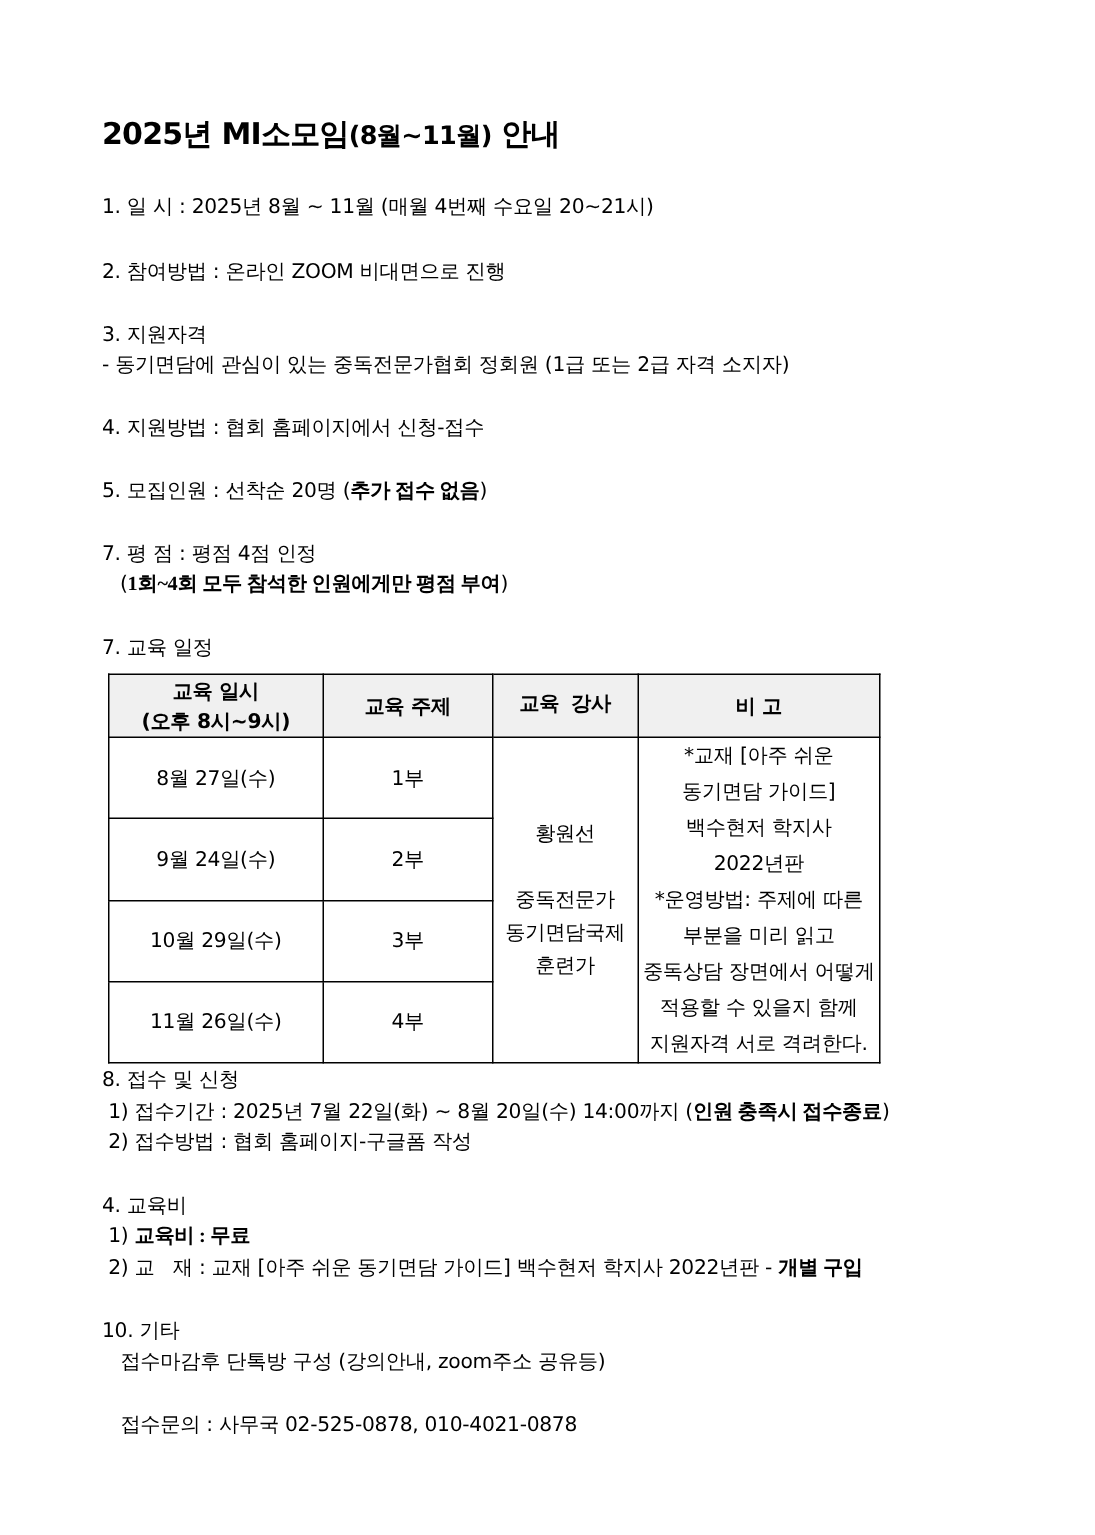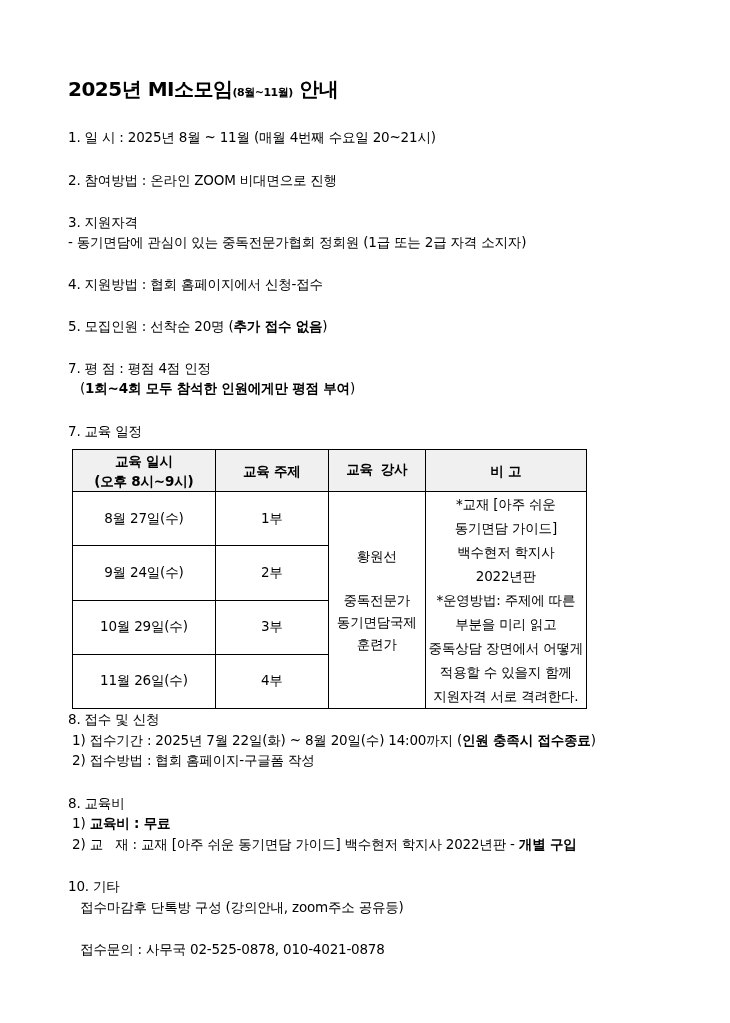--- a/index.html
+++ b/index.html
@@ -3,22 +3,22 @@
   <meta charset="utf-8">
   <style>
     html, body { margin:0; padding:0; background:#ffffff; }
     body {
       width:730px; height:1023px; position:relative; overflow:hidden;
       font-family: "DejaVu Sans", "Liberation Sans", sans-serif;
       color:#000;
     }
     .line { position:absolute; left:68px; font-size:13.5px; white-space:nowrap; letter-spacing:-0.2px;text-align:center; }
     .title { position:absolute; left:68px; top:76px; font-size:20px; font-weight:bold; white-space:nowrap; letter-spacing:-0.5px; }
-    .title .small { font-size:11px; }
-    b { font-weight:bold; }
+    .title .small { font-size:17px; }
+    b { font-weight:bold;font-family:Liberation Serif, serif; }
     table.sched {
       position:absolute; left:72px; top:449px; width:515px;
       border-collapse:collapse; font-size:13.5px; letter-spacing:-0.2px;
     }
     table.sched td, table.sched th {
       border:1px solid #000; text-align:center; vertical-align:middle; padding:0;
     }
     table.sched th { background:#f0f0f0; font-weight:bold; height:41px; line-height:20px; }
     table.sched td { height:48px; }
     table.sched td.notes { line-height:24px; }
@@ -83,19 +83,19 @@
     <td>11월 26일(수)</td>
     <td>4부</td>
   </tr>
 </tbody>
   </table>
 
 <div class="line" style="top:711px">8. 접수 및 신청</div>
 <div class="line" style="top:732px; white-space:pre"><span> 1) 접수기간 : 2025년 7월 22일(화) ~ 8월 20일(수) 14:00까지 (</span><b>인원 충족시 접수종료</b><span>)</span></div>
 <div class="line" style="top:752px; white-space:pre"> 2) 접수방법 : 협회 홈페이지-구글폼 작성</div>
 
-<div class="line" style="top:795px">8. 교육비</div>
+<div class="line" style="top:795px">4. 교육비</div>
 <div class="line" style="top:815px; white-space:pre"><span> 1) </span><b>교육비 : 무료</b></div>
 <div class="line" style="top:836px; white-space:pre"><span> 2) 교   재 : 교재 [아주 쉬운 동기면담 가이드] 백수현저 학지사 2022년판 - </span><b>개별 구입</b></div>
 
 <div class="line" style="top:878px">10. 기타</div>
 <div class="line" style="top:899px; white-space:pre">   접수마감후 단톡방 구성 (강의안내, zoom주소 공유등)</div>
 <div class="line" style="top:941px; white-space:pre">   접수문의 : 사무국 02-525-0878, 010-4021-0878</div>
 
 </body></html>

